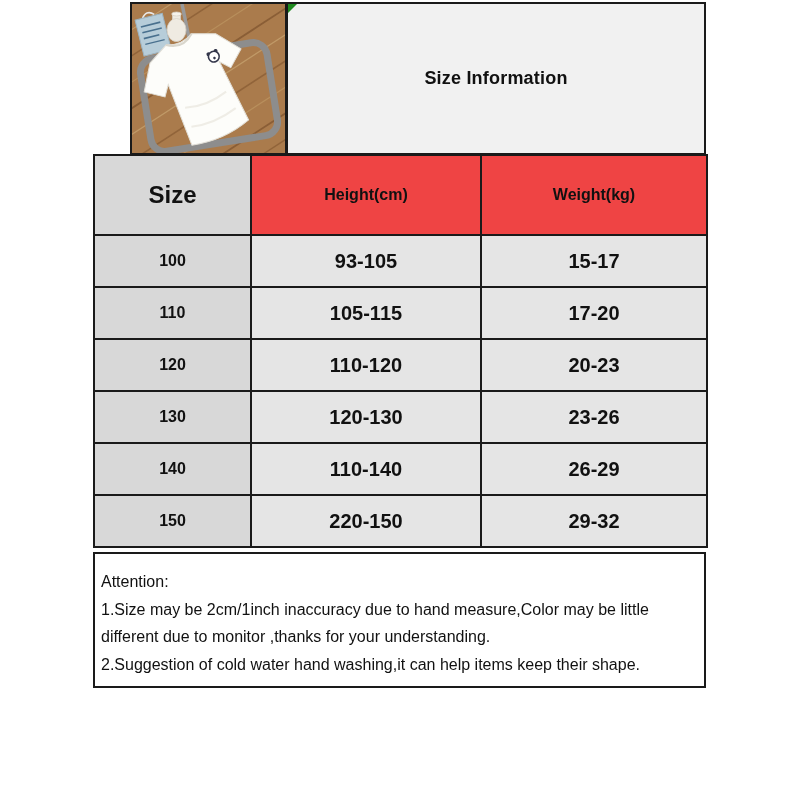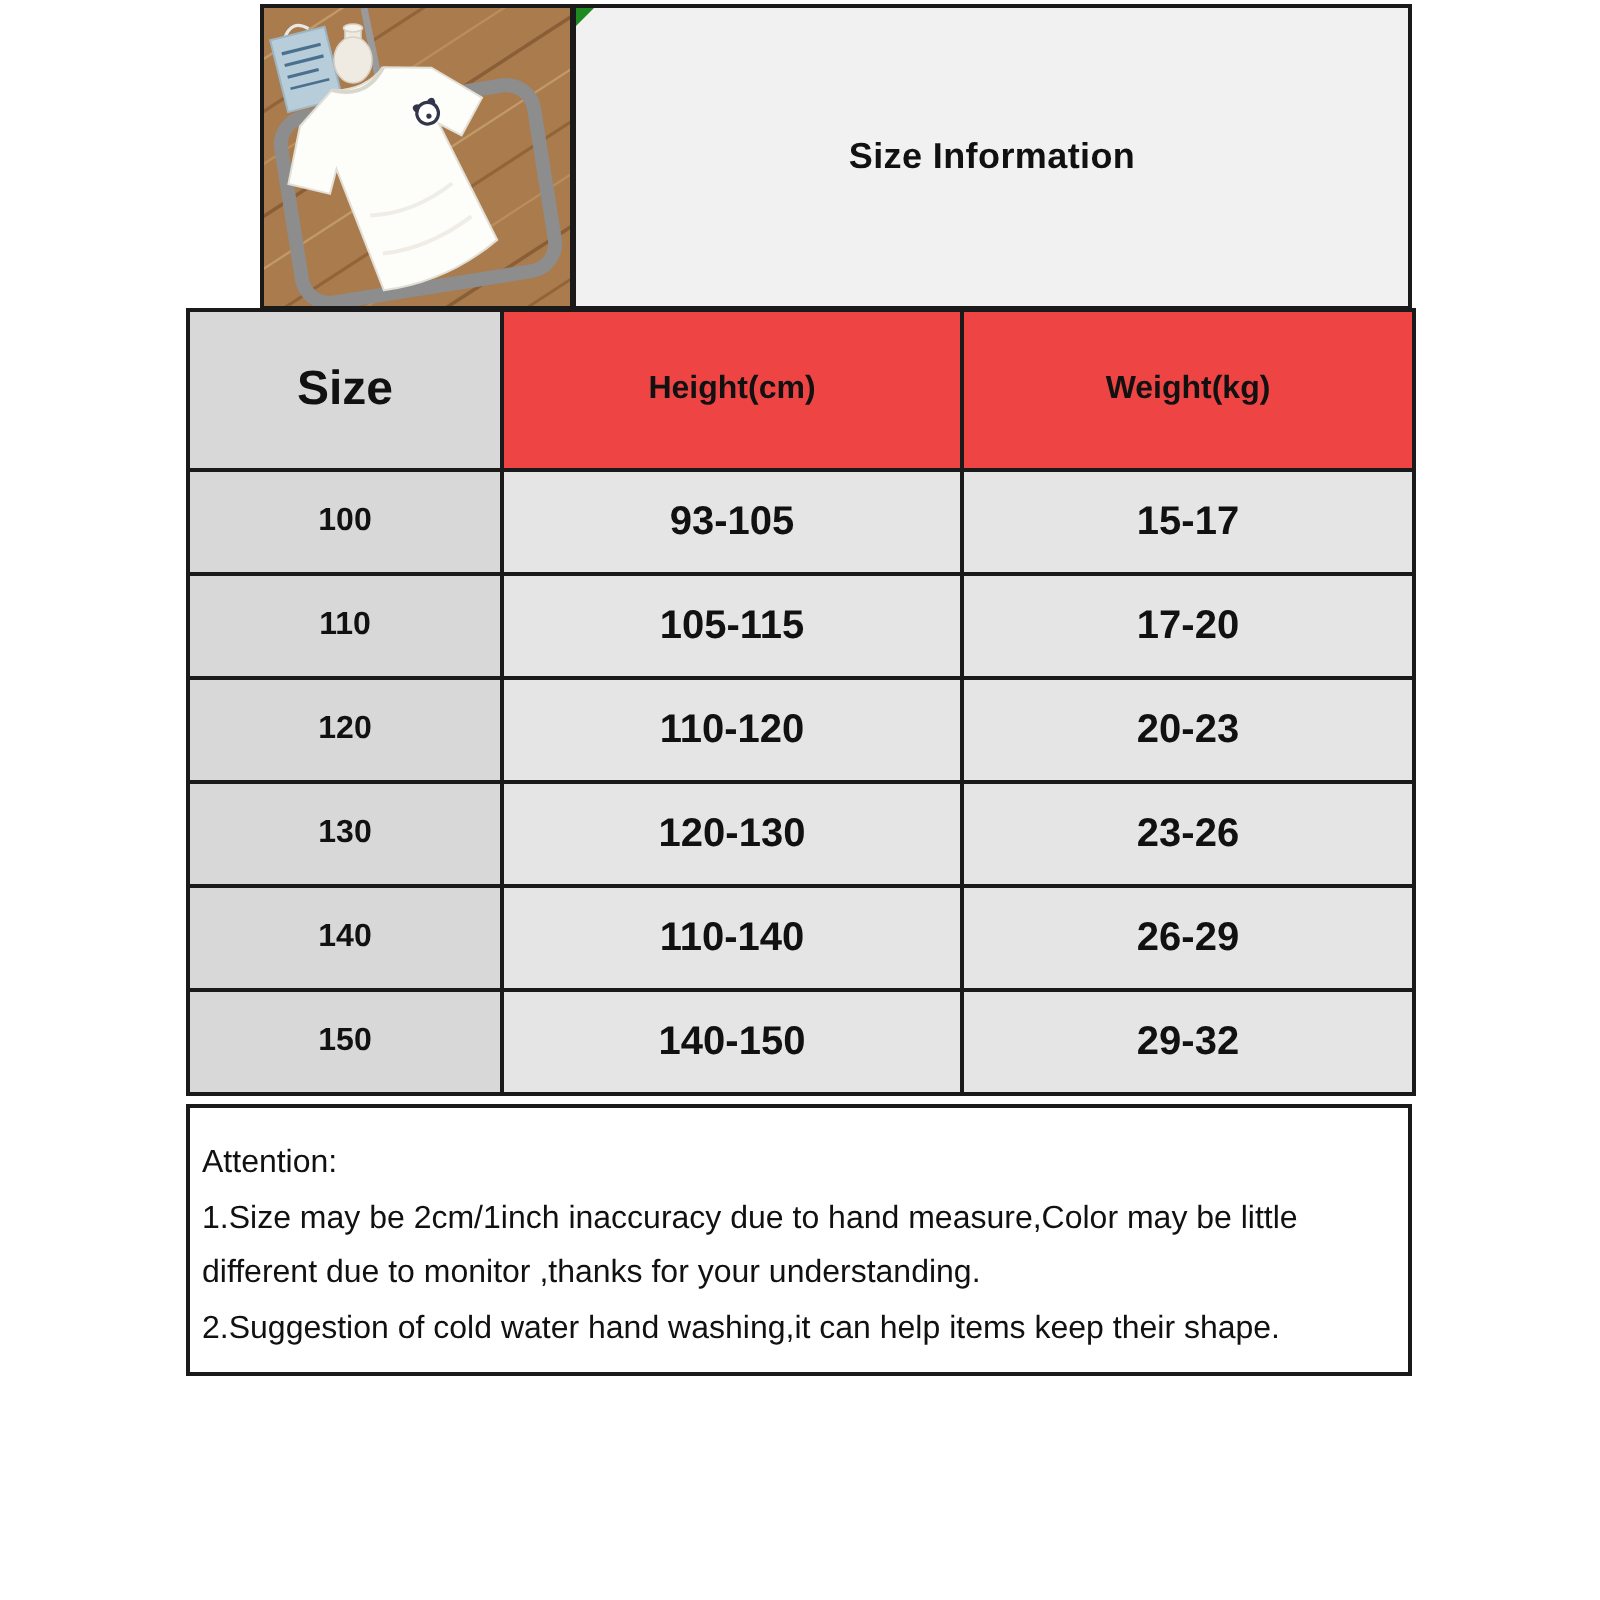--- a/index.html
+++ b/index.html
@@ -173,21 +173,21 @@
         <td class="value-cell">120-130</td>
         <td class="value-cell">23-26</td>
       </tr>
       <tr class="data-row">
         <td class="size-cell">140</td>
         <td class="value-cell">110-140</td>
         <td class="value-cell">26-29</td>
       </tr>
       <tr class="data-row">
         <td class="size-cell">150</td>
-        <td class="value-cell">140-150</td>
+        <td class="value-cell">220-150</td>
         <td class="value-cell">29-32</td>
       </tr>
     </tbody>
       </table>
 
     <div class="attention-box">
       <p>Attention:</p>
       <p>1.Size may be 2cm/1inch inaccuracy due to hand measure,Color may be little different due to monitor ,thanks for your understanding.</p>
       <p>2.Suggestion of cold water hand washing,it can help items keep their shape.</p>
     </div>

